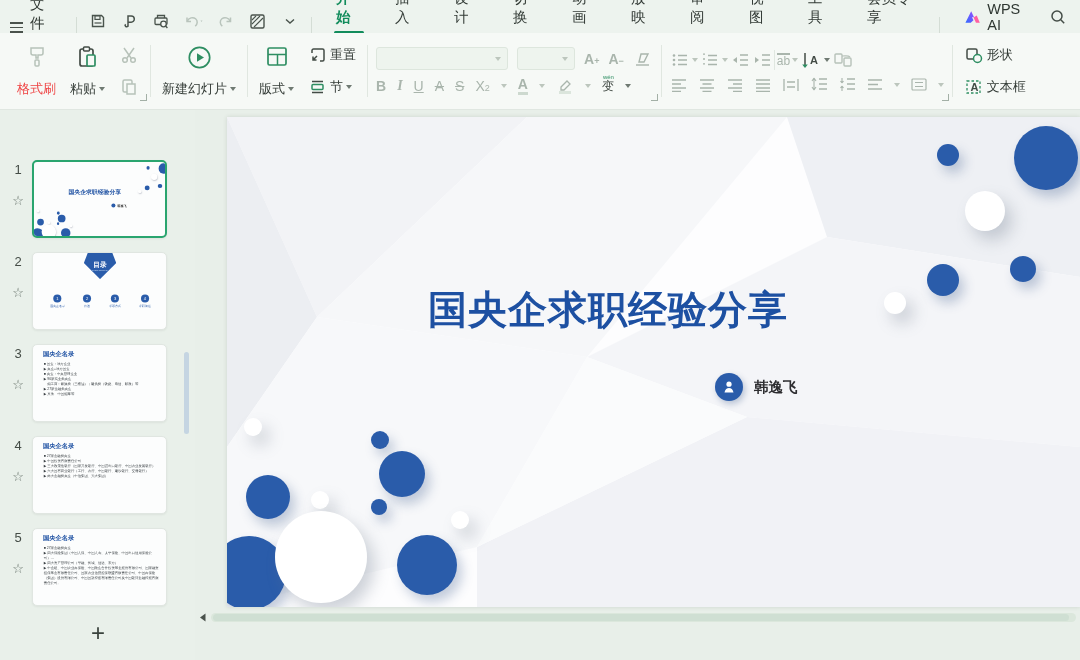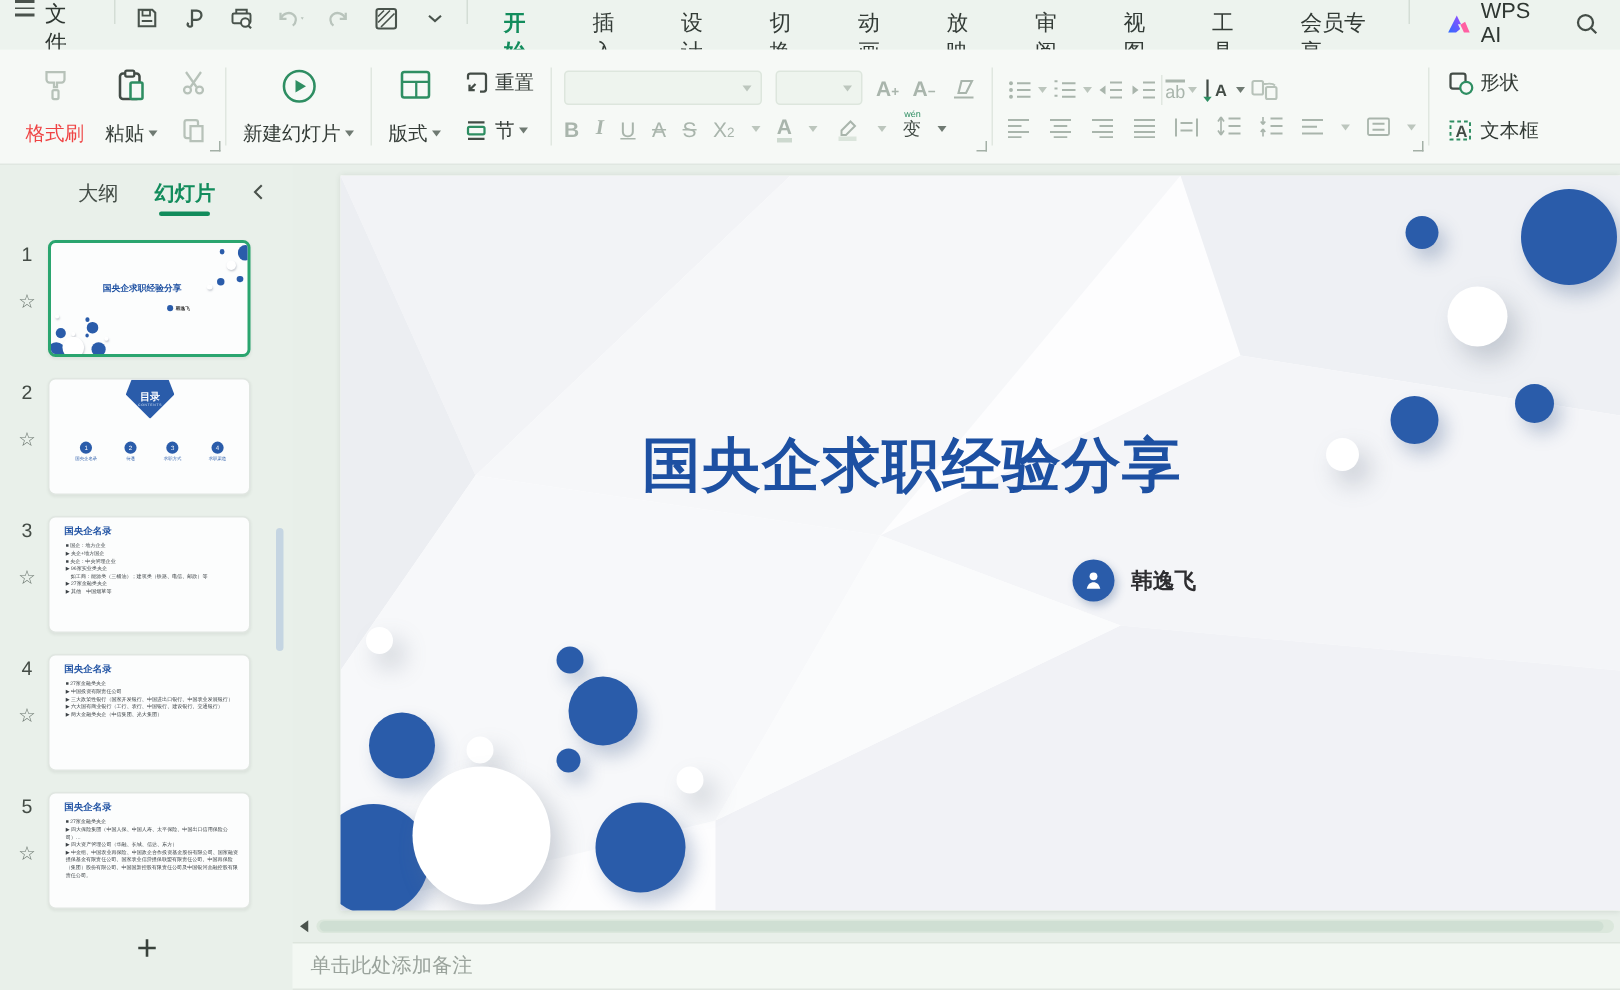--- a/index.html
+++ b/index.html
@@ -2,21 +2,21 @@
 <html><head>
 <meta charset="utf-8">
 <style>
   * { box-sizing: border-box; margin: 0; padding: 0; }
   html,body { width:1080px; height:660px; }
   body { font-family: "Liberation Sans", "DejaVu Sans", sans-serif; background:#e9f0ea; overflow:hidden; }
   #app { position:relative; width:1080px; height:660px; background:#e9f0ea; overflow:hidden; }
 
   
   .menubar { position:absolute; left:0; top:0; width:1080px; height:33px; background:#edf3ee;
-             display:flex; align-items:flex-start; padding:0 10px; font-size:14px; color:#3b433e; }
+             display:flex; align-items:flex-end; padding:0 10px; font-size:14px; color:#3b433e; }
   .menubar .hamb { display:flex; flex-direction:column; gap:3px; margin-right:7px; cursor:pointer; }
   .menubar .hamb i { display:block; width:13px; height:1.6px; background:#4a524c; }
   .file-label { font-size:14.5px; color:#2f3732; margin-right:10px; }
   .vdiv { width:1px; height:16px; background:#d4ddd5; margin:0 8px; }
   .qicons { display:flex; align-items:center; gap:6px; }
   .qbtn { width:26px; height:24px; display:flex; align-items:center; justify-content:center; border-radius:4px; }
   .qbtn svg { display:block; }
   .menu-tabs { display:flex; align-items:center; gap:28px; margin-left:14px; }
   .mtab { position:relative; padding:6px 2px; cursor:pointer; color:#333b36; font-size:14.5px; }
   .mtab.active { color:#128c5c; font-weight:bold; }
@@ -436,29 +436,20 @@
             <rect x="3" y="3" width="13" height="12" fill="none" stroke="#2e8e62" stroke-width="1.3" stroke-dasharray="2.5 2"></rect>
             <text x="6.4" y="13" font-size="11" fill="#434c46" font-weight="bold">A</text>
             </svg>
           <span>文本框</span>
         </span>
       </div>
     </div>
   </div>
 
   <div class="sidebar">
-    <div class="side-tabs">
-      <span class="stab">大纲</span>
-      <span class="stab active">幻灯片</span>
-      <span class="collapse">
-        <svg width="10" height="12" viewBox="0 0 10 12">
-            <path d="M7.5 1.5L3 6l4.5 4.5" fill="none" stroke="#4a524c" stroke-width="1.4"></path>
-          </svg>
-      </span>
-    </div>
     <div class="thumb-list">
         <div class="thumb-row" style="top: 6px;">
           <div class="gutter">
             <div class="num">1</div>
             <div class="star">☆</div>
           </div>
           <div class="thumb selected">
             <div class="thumb-inner">
               <div class="mini-circle blue" style="left: 249.707px; top: 9.4959px; height: 7.7374px; width: 7.7374px;"></div>
               <div class="mini-circle blue" style="left: 276.788px; top: 3.1653px; height: 22.5088px; width: 22.5088px;"></div>
@@ -618,16 +609,15 @@
     <div class="hscroll">
       <span class="arr">
         <svg width="8" height="9" viewBox="0 0 8 9">
             <path d="M6.5 0.5v8L1 4.5z" fill="#4a524c"></path>
           </svg>
       </span>
       <span class="track">
           <span class="thumbbar"></span>
         </span>
     </div>
-    <div class="notes">单击此处添加备注</div>
   </div>
 
 </div>
 
 </body></html>

